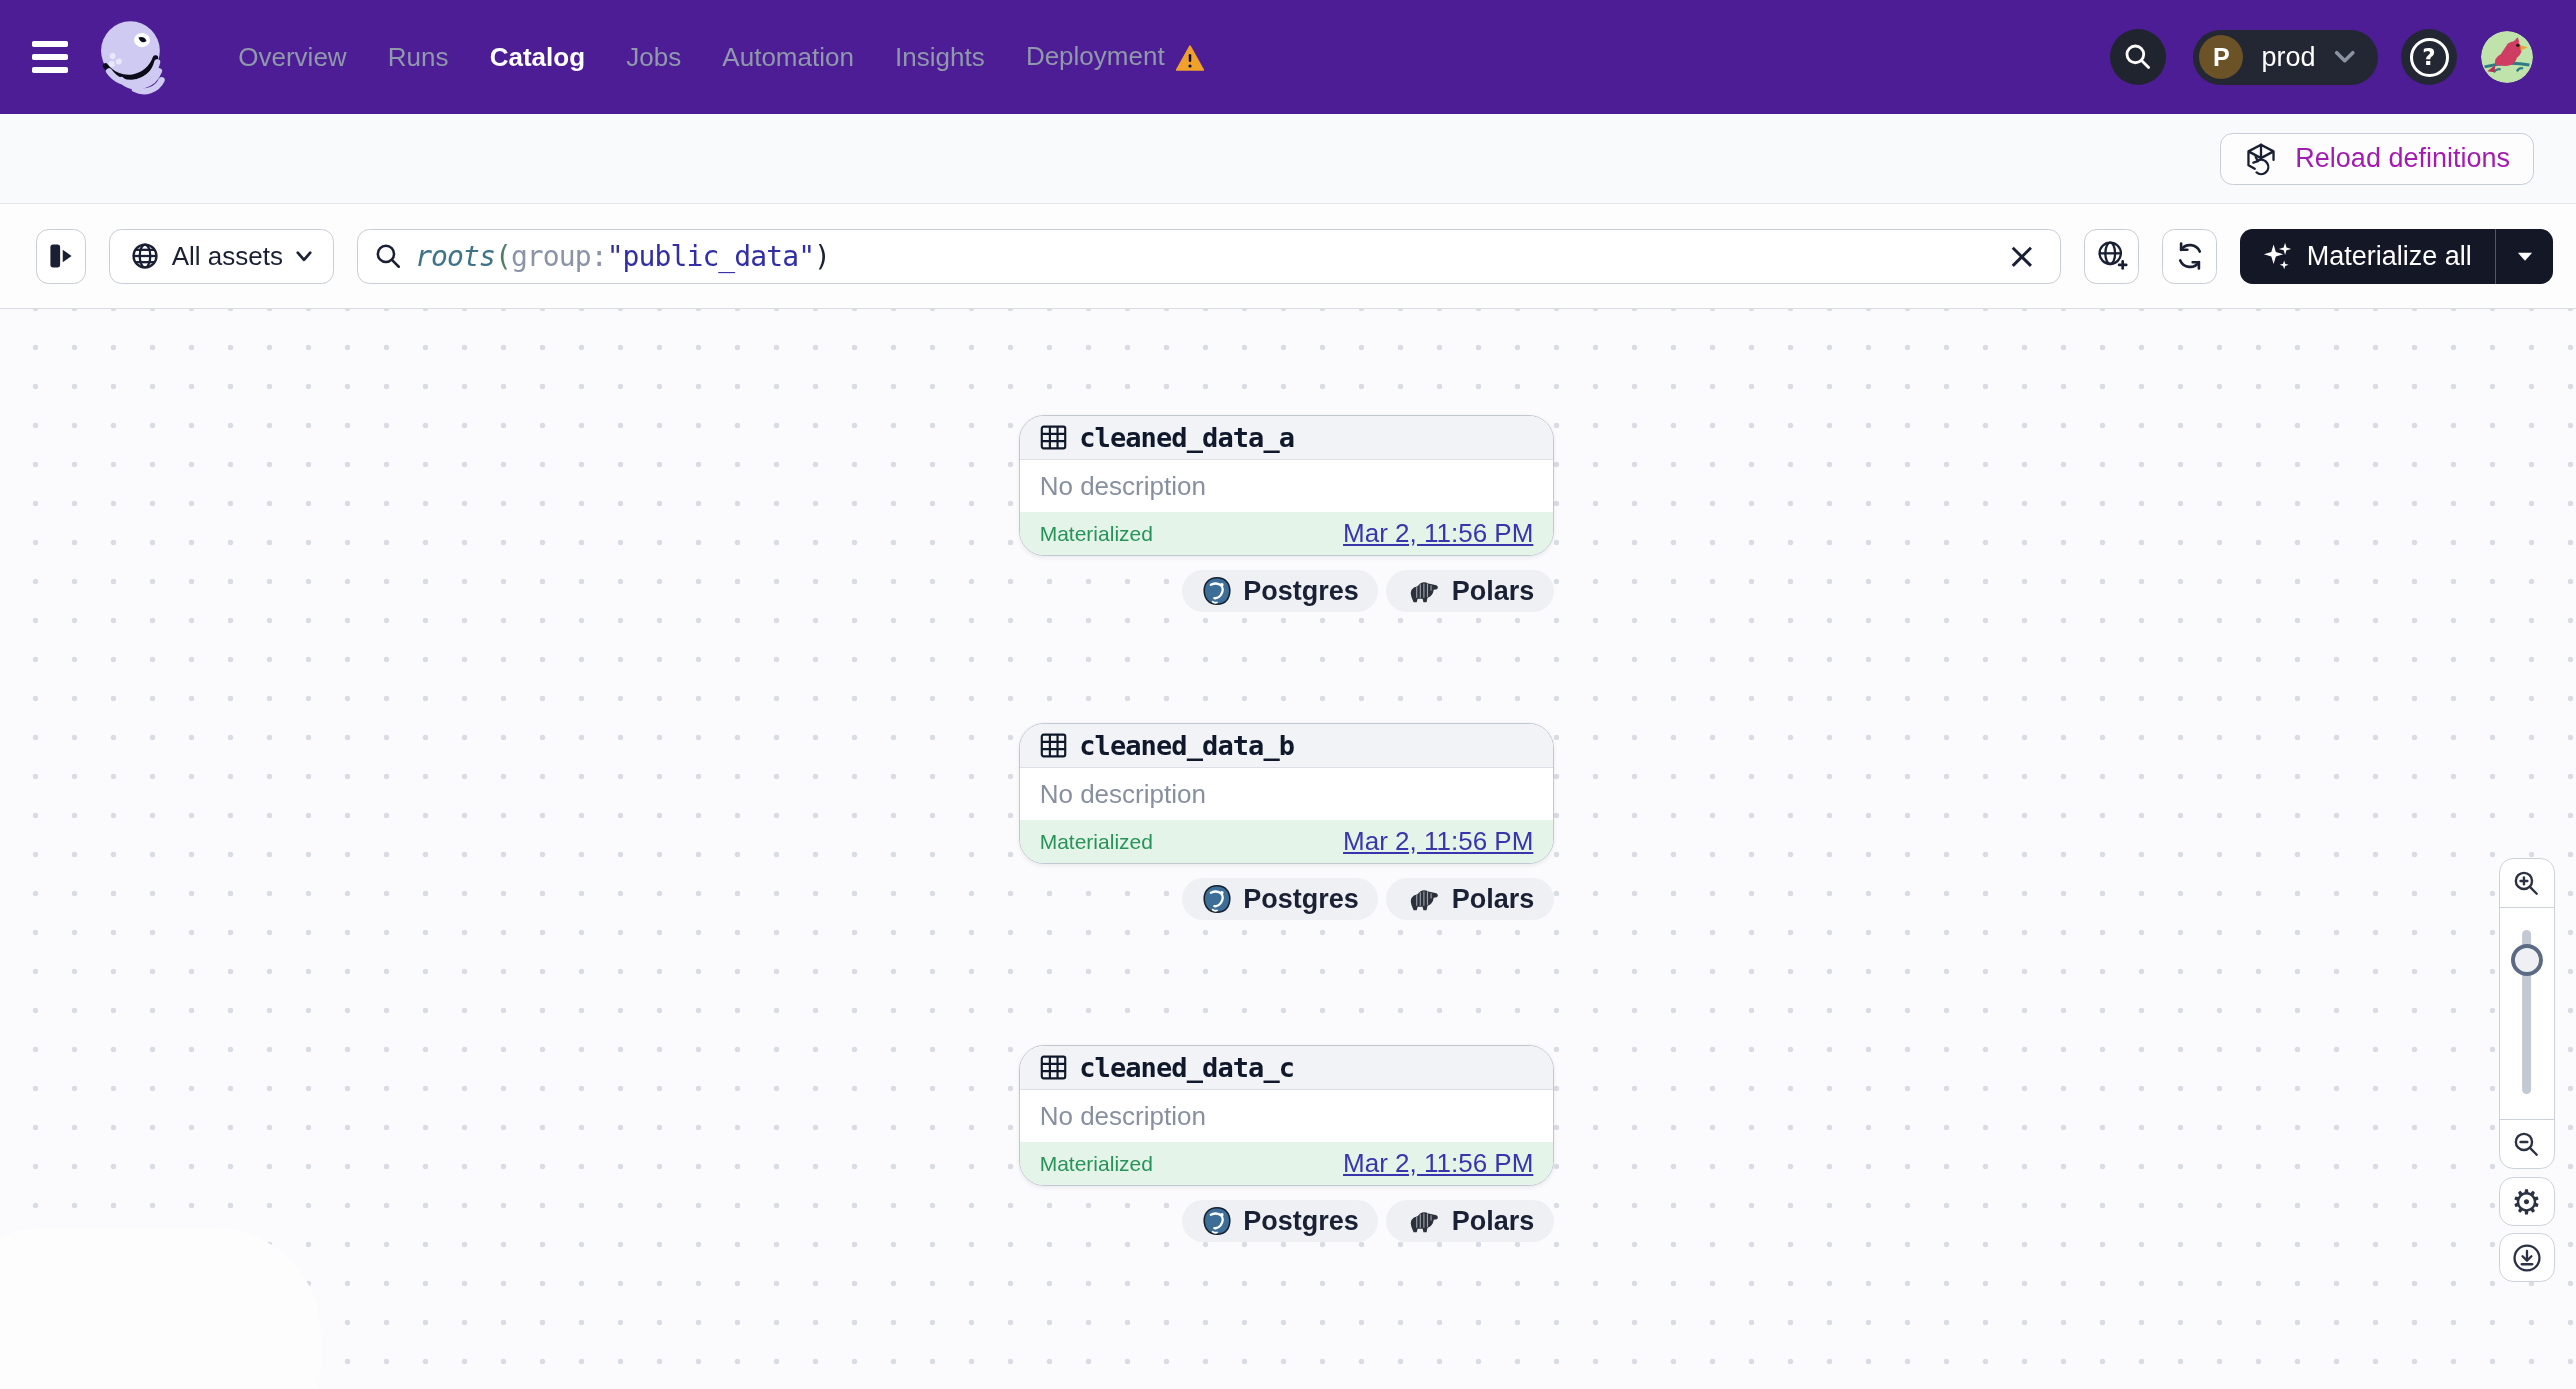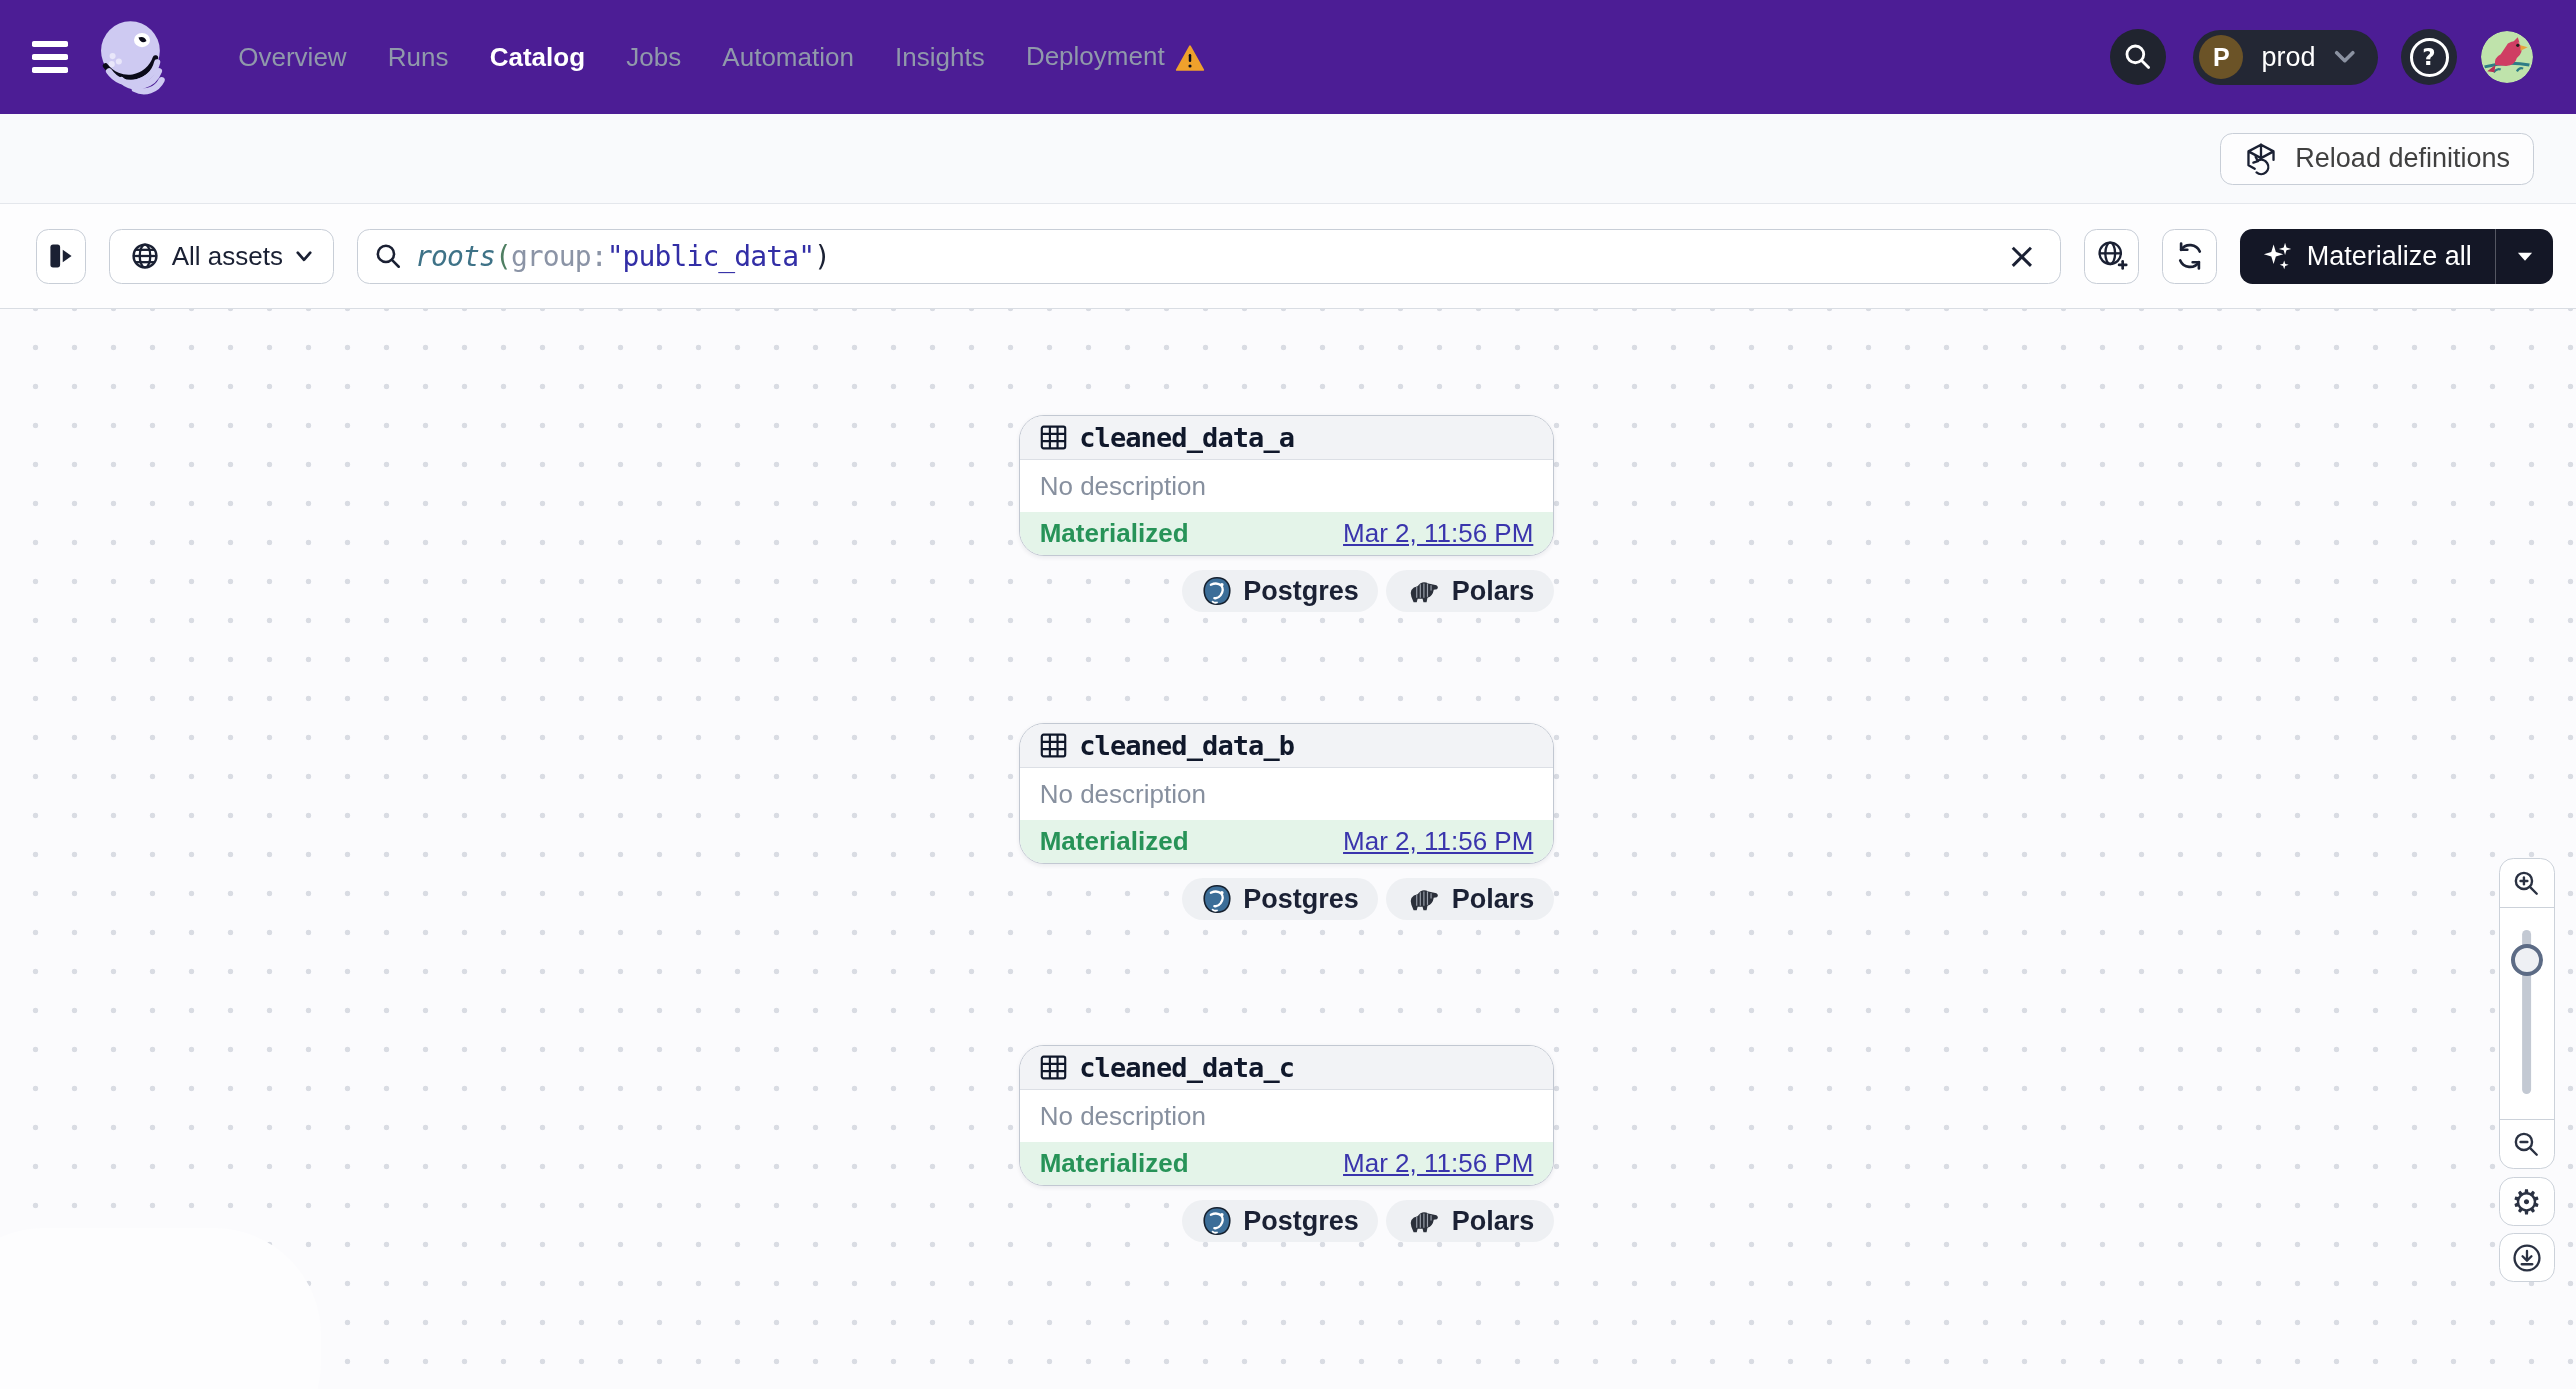--- a/index.html
+++ b/index.html
@@ -21,21 +21,21 @@
   .env-avatar { width:44px; height:44px; border-radius:50%; background:#6b5327; color:#fff; font-size:25px; font-weight:600; display:flex; align-items:center; justify-content:center; }
   .env-name { color:#fff; font-size:27px; font-weight:500; }
   .help-btn { margin-left:23px; background:#232734; }
   .help-glyph { width:39px; height:39px; border:3.1px solid #fff; border-radius:50%; color:#fff; font-size:23px; font-weight:700; display:flex; align-items:center; justify-content:center; font-family:"DejaVu Sans", sans-serif; }
   .avatar { margin-left:24px; width:52px; height:52px; border-radius:50%; overflow:hidden; flex:0 0 auto; cursor:pointer; }
 
   
   .page-header { height:90px; background:#f9fafc; border-bottom:1.3px solid #e4e7ec; display:flex; align-items:center; padding:0 42px 0 45px; }
   .page-title { font-size:36px; font-weight:700; color:#161b2e; letter-spacing:0.2px; }
   .ph-spacer { flex:1; }
-  .reload-btn { height:52px; border:1.3px solid #c8ced7; border-radius:12.5px; background:#fdfdfe; display:flex; align-items:center; gap:17px; padding:0 23px; font-size:27px; font-weight:500; color:#404040; cursor:pointer; }
+  .reload-btn { height:52px; border:1.3px solid #c8ced7; border-radius:12.5px; background:#fdfdfe; display:flex; align-items:center; gap:17px; padding:0 23px; font-size:27px; font-weight:500; color:#a21caf; cursor:pointer; }
 
   
   .toolbar { height:105px; background:#fdfdfe; border-bottom:1.3px solid #d9dde3; display:flex; align-items:center; padding:0 23px 0 36px; gap:23px; }
   .tb-btn { height:55px; border:1.3px solid #c8ced7; border-radius:12.5px; background:#fff; display:flex; align-items:center; justify-content:center; cursor:pointer; color:#1a2033; }
   .panel-btn { width:50px; }
   .scope-btn { padding:0 19.7px; gap:12px; font-size:26px; font-weight:500; }
   .search-field { flex:1; height:55px; border:1.3px solid #c8ced7; border-radius:12.5px; background:#fff; display:flex; align-items:center; padding:0 18px 0 16px; gap:12.5px; }
   .query { font-family:"DejaVu Sans Mono", monospace; font-size:28px; letter-spacing:-0.9px; white-space:pre; flex:1; }
   .q-fn { font-style:italic; color:#3e7287; }
   .q-open { color:#4f7f62; }
@@ -55,21 +55,21 @@
     background-size:39px 39px; background-position:16px 19px; }
 
   .asset-group { position:absolute; left:1019px; width:535px; }
   .pos-a { top:106px; } .pos-b { top:414px; } .pos-c { top:736px; }
   .asset-card { border:1.3px solid #c2c8d2; border-radius:25px; background:#fff; overflow:hidden; box-shadow:0 1.8px 4.5px rgba(16,22,40,.07); cursor:pointer; }
   .ac-header { height:44px; background:#f2f3f6; border-bottom:1.3px solid #dcdfe5; display:flex; align-items:center; gap:12.5px; padding:0 19.7px; }
   .ac-name { font-family:"DejaVu Sans Mono", monospace; font-weight:700; font-size:27px; color:#10182b; letter-spacing:-0.9px; }
   .ac-body { height:52px; display:flex; align-items:center; padding:0 19.7px; }
   .ac-desc { color:#87909f; font-size:26px; }
   .ac-footer { height:43px; background:#e4f4e9; display:flex; align-items:center; justify-content:space-between; padding:0 19.7px; }
-  .ac-status { color:#279358; font-size:26px;font-weight:bold; }
+  .ac-status { color:#279358; font-size:21px; }
   .ac-time { color:#3a35ad; font-size:26px;text-decoration:underline; }
   .tag-row { margin-top:14.3px; display:flex; justify-content:flex-end; gap:8px; }
   .tag-pill { height:42px; border-radius:21.5px; background:#eef0f3; display:flex; align-items:center; gap:11.6px; padding:0 19.7px; font-size:27px; font-weight:600; color:#1b2134; cursor:pointer; }
 
   
   .zoom-panel { position:absolute; right:21.5px; top:549px; width:56px; height:311px; background:#fff; border:1.3px solid #ccd2da; border-radius:14.3px; display:flex; flex-direction:column; overflow:hidden; }
   .zp-btn { height:49px; display:flex; align-items:center; justify-content:center; cursor:pointer; flex:0 0 auto; }
   .zp-top { border-bottom:1.3px solid #ccd2da; }
   .zp-bottom { border-top:1.3px solid #ccd2da; }
   .zp-slider { flex:1; position:relative; }

